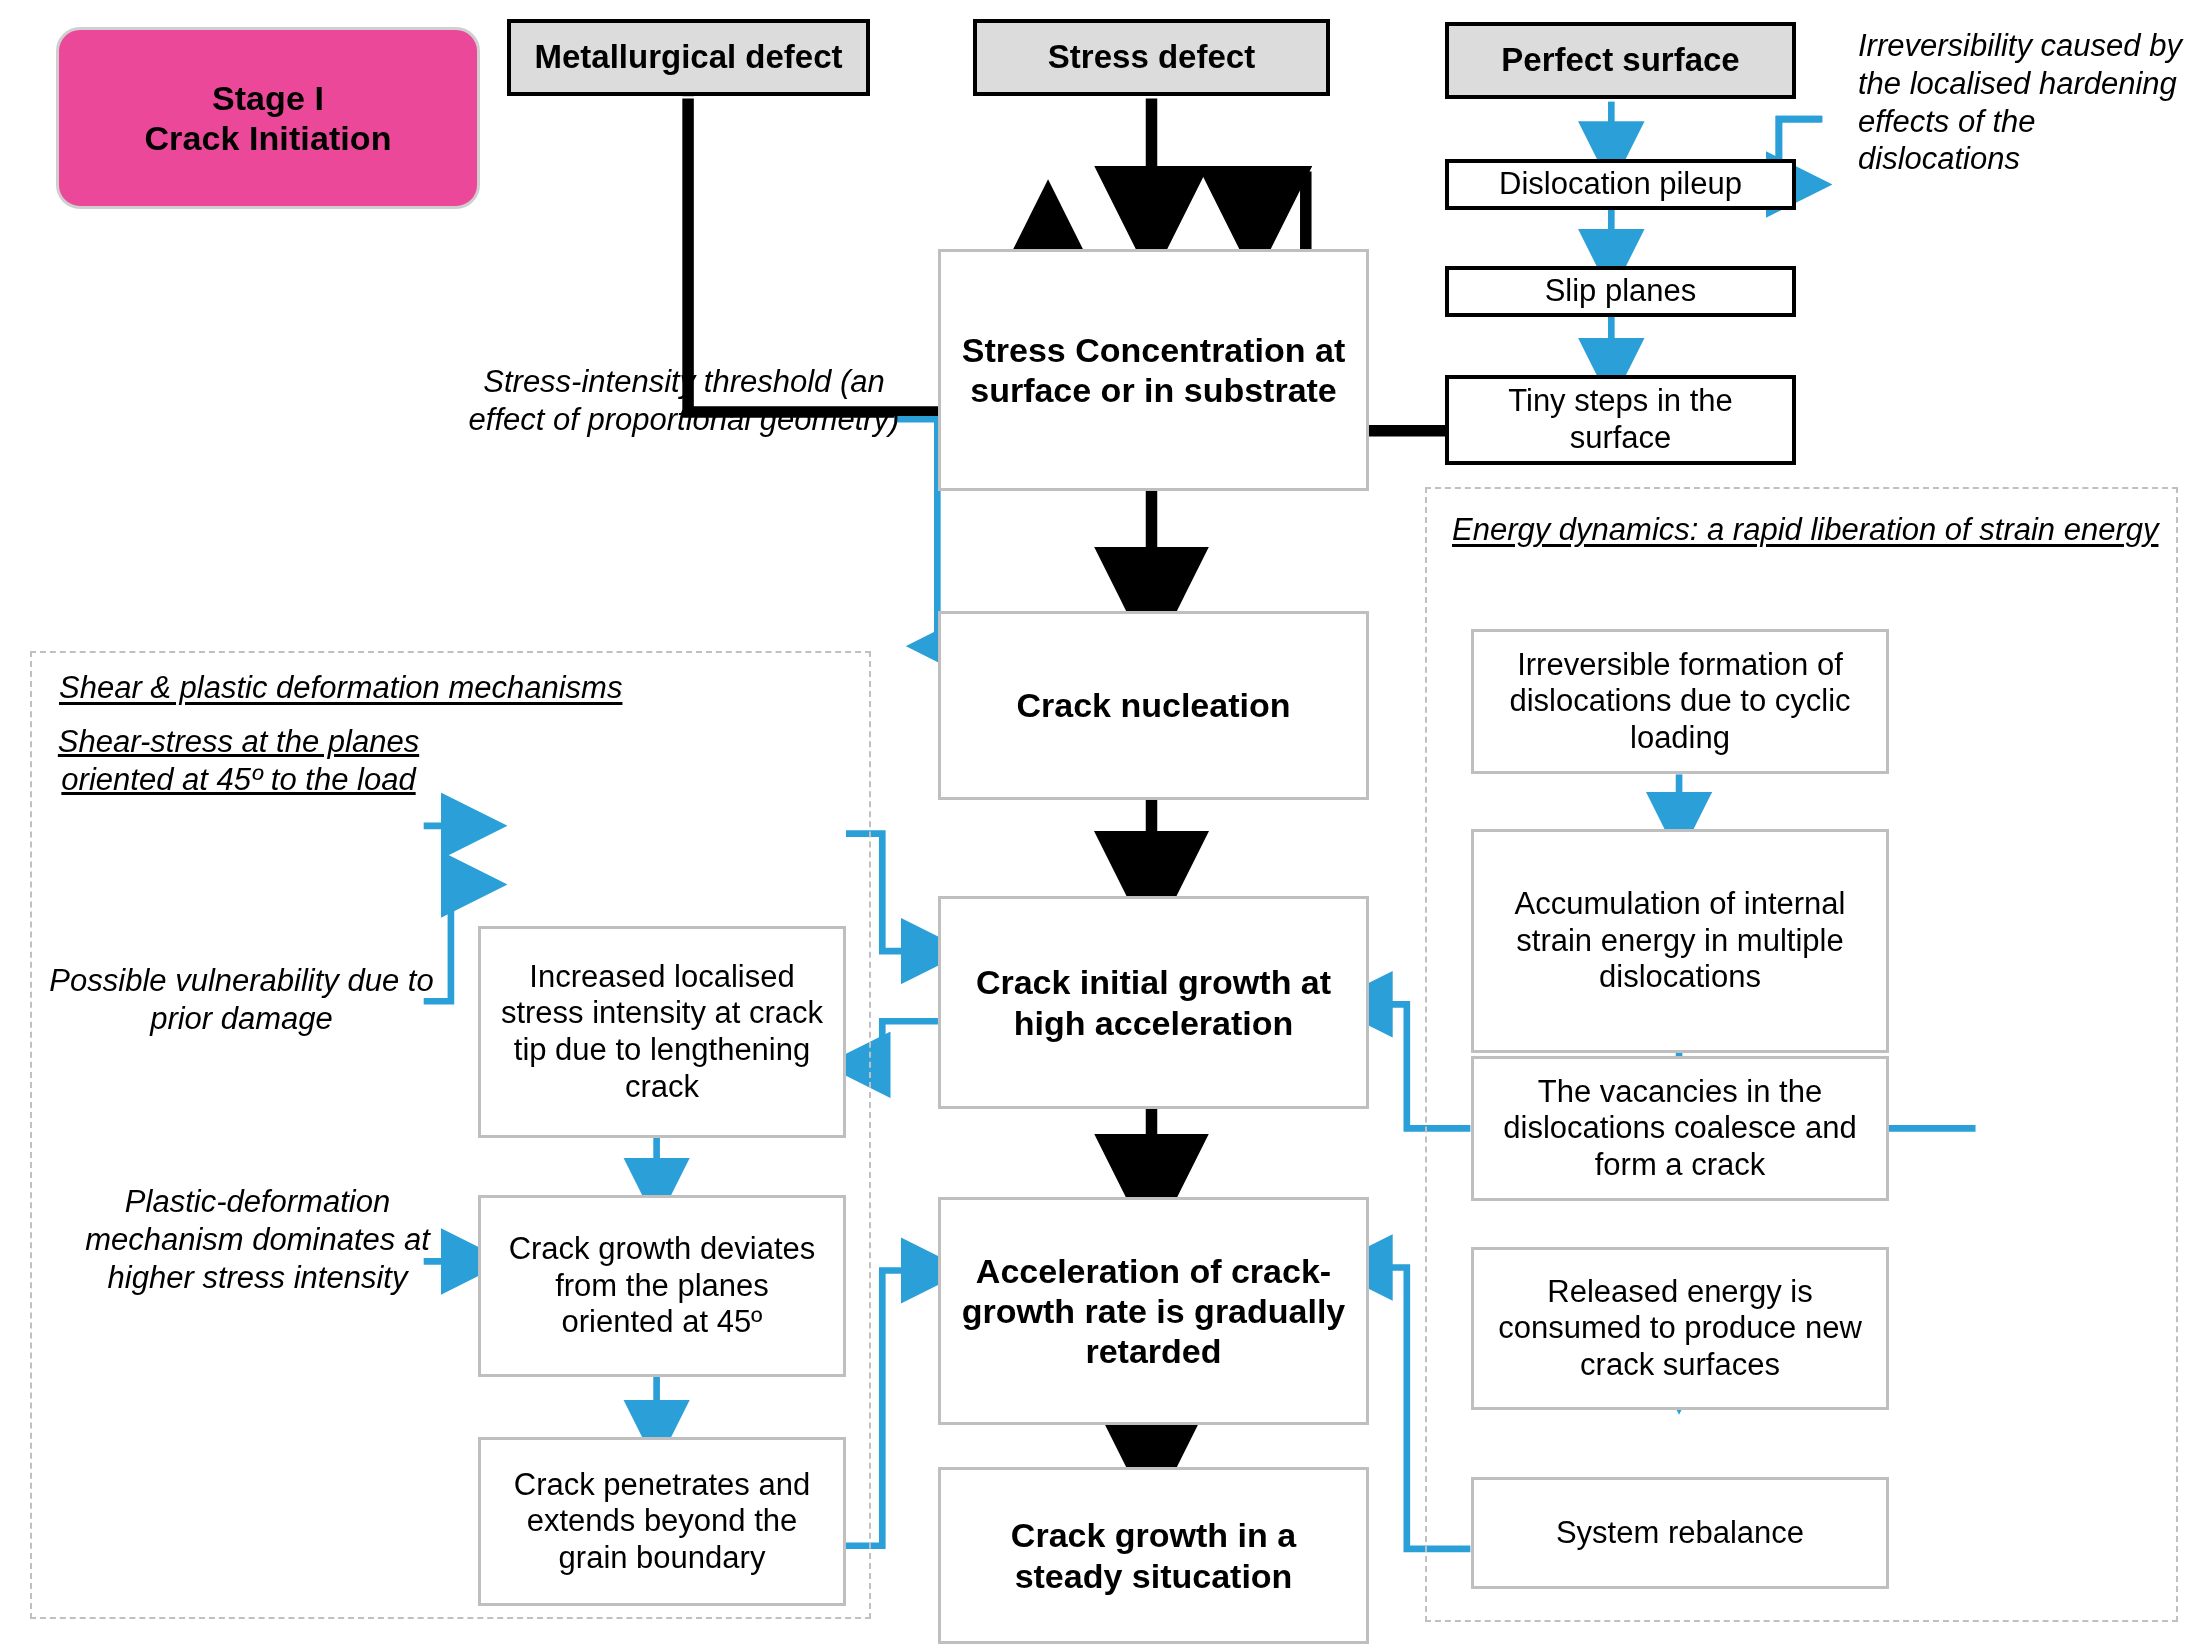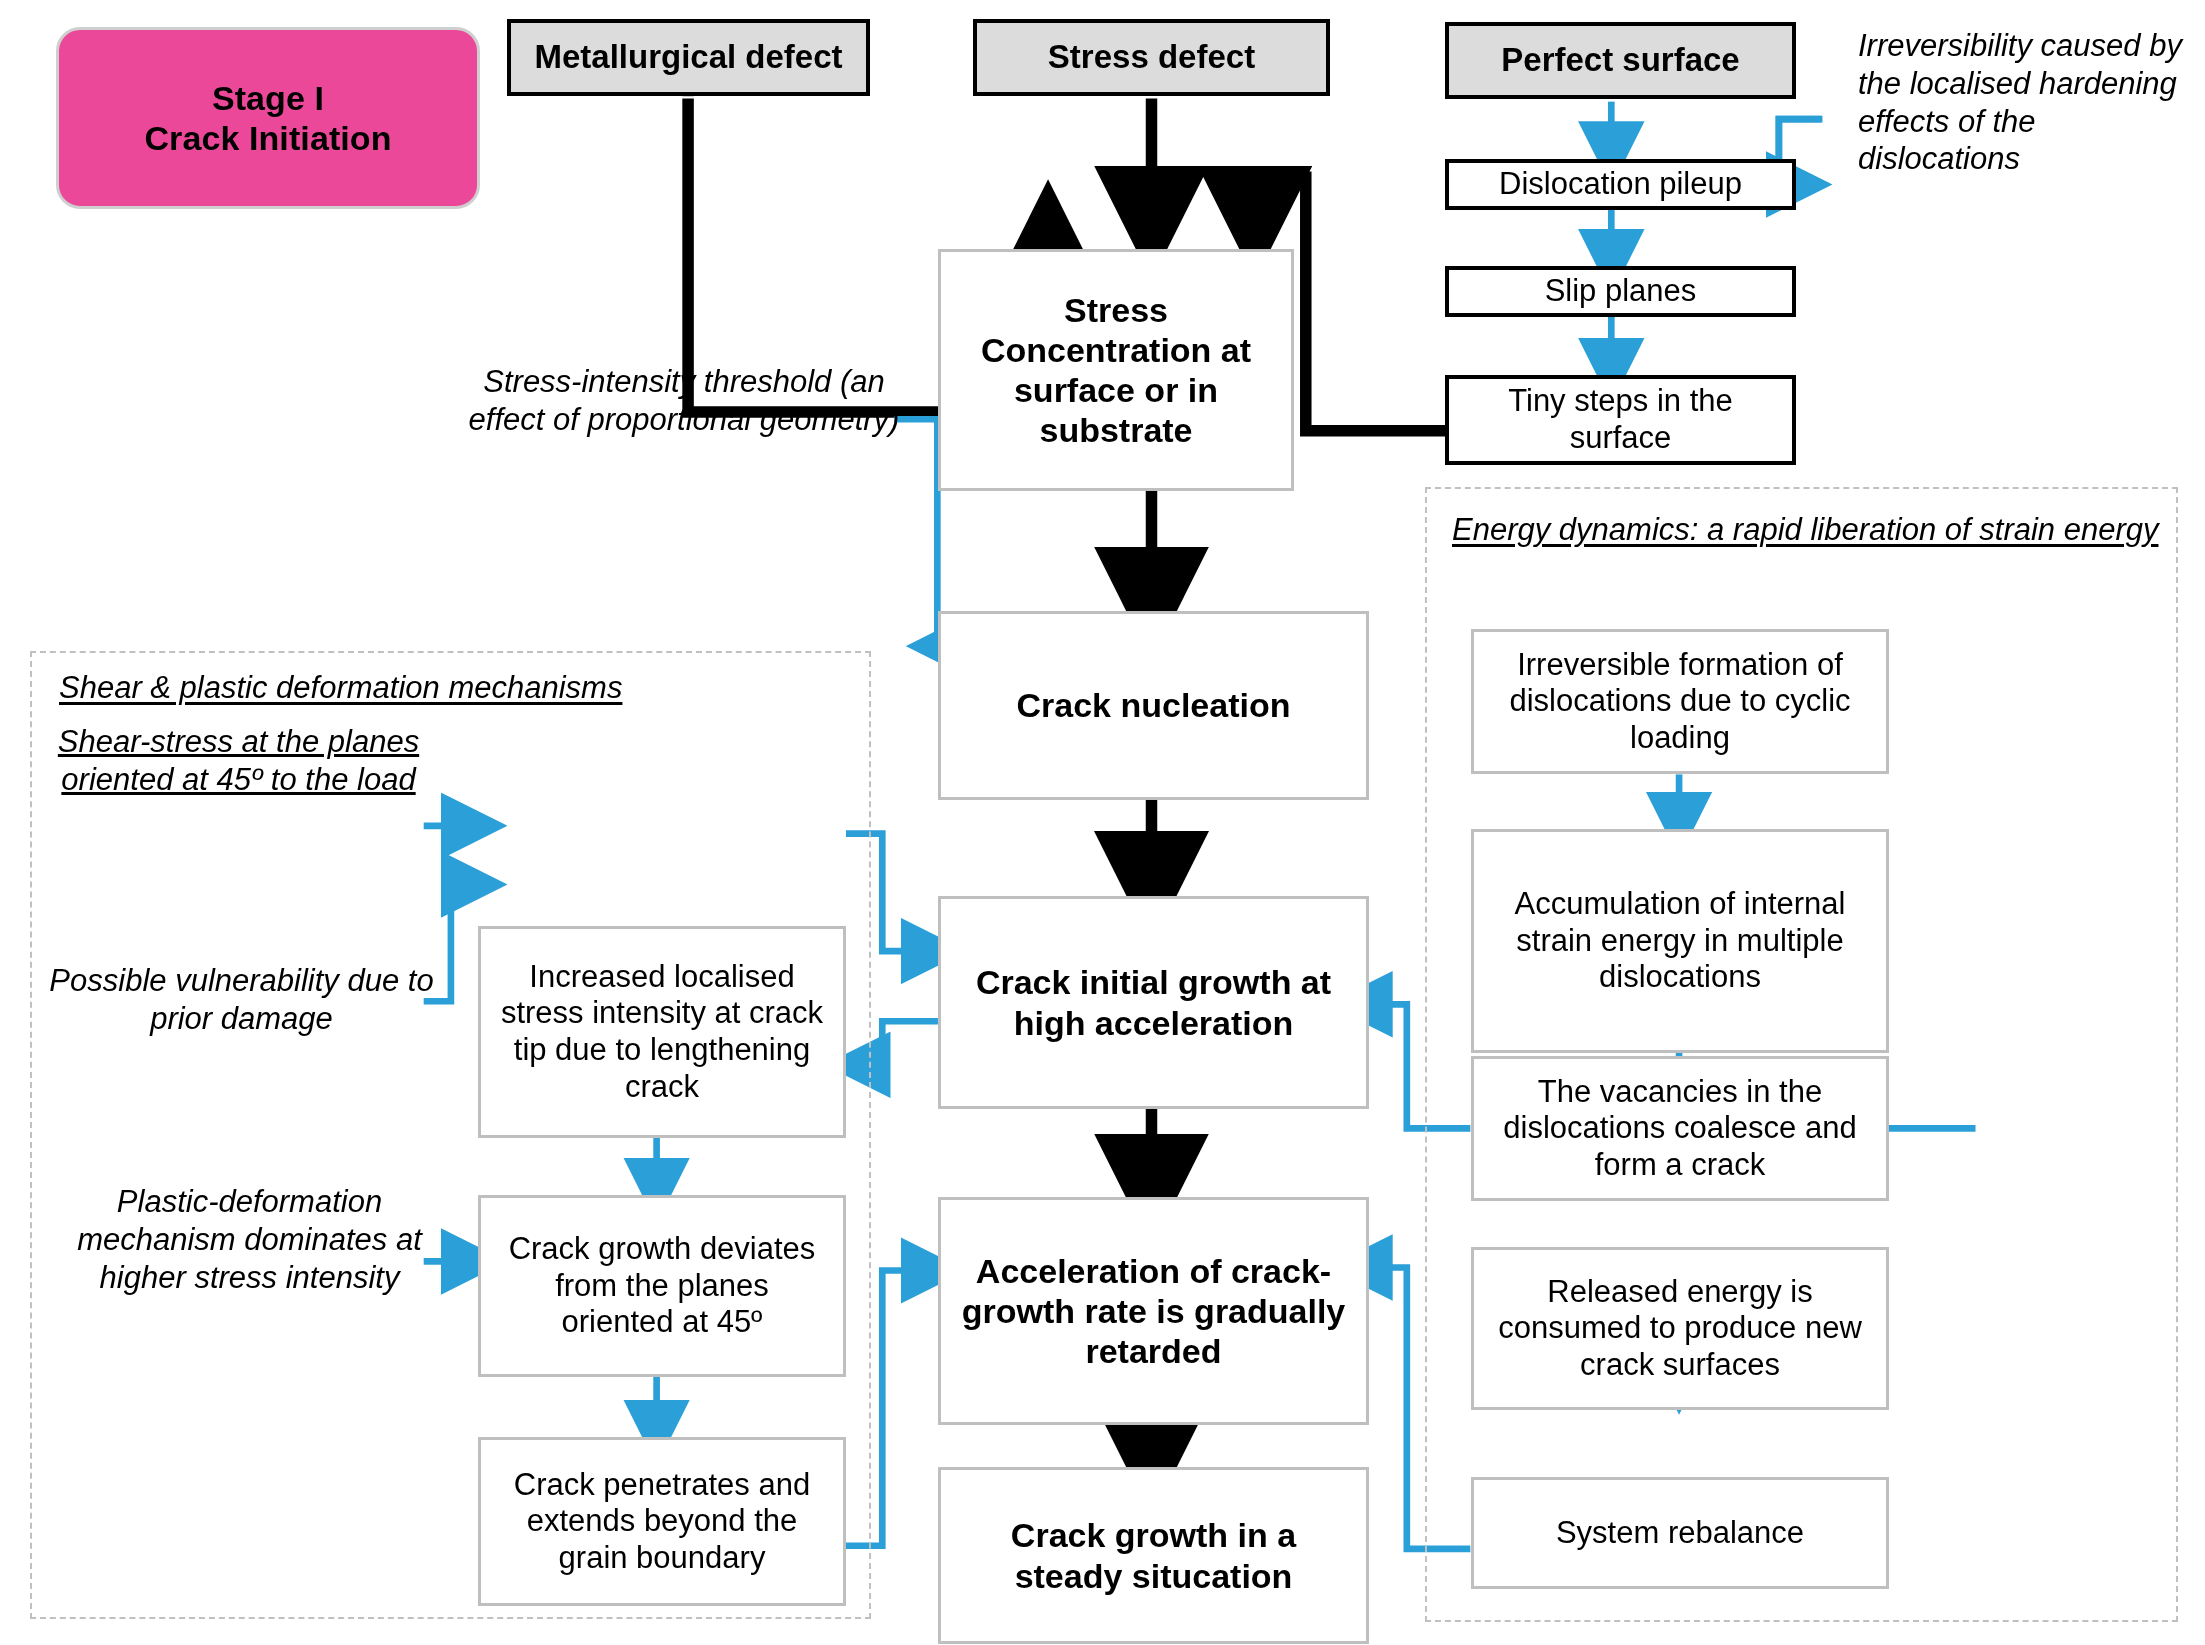--- a/index.html
+++ b/index.html
@@ -226,31 +226,31 @@
 Crack Initiation</div>
 
   <div class="node hdr" style="left:507px; top:19.4px; width:363px; height:77px;">Metallurgical defect</div>
   <div class="node hdr" style="left:973px; top:19.4px; width:357px; height:77px;">Stress defect</div>
   <div class="node hdr" style="left:1445px; top:22px; width:351px; height:77px;">Perfect surface</div>
 
   <div class="node blk" style="left:1445px; top:159px; width:351px; height:51px;">Dislocation pileup</div>
   <div class="node blk" style="left:1445px; top:266px; width:351px; height:51px;">Slip planes</div>
   <div class="node blk" style="left:1445px; top:375px; width:351px; height:90px; padding:0 13.3px;">Tiny steps in the surface</div>
 
-  <div class="node main" style="left:938px; top:249px; width:356px; height:242px; padding:0 18px;">Stress Concentration at surface or in substrate</div>
+  <div class="node main" style="left:938px; top:249px; width:431px; height:242px; padding:0 18px;">Stress Concentration at surface or in substrate</div>
   <div class="node main" style="left:938px; top:611px; width:431px; height:189px; padding:0 24px;">Crack nucleation</div>
   <div class="node main" style="left:938px; top:896px; width:431px; height:213px; padding:0 18px;">Crack initial growth at high acceleration</div>
   <div class="node main" style="left:938px; top:1197px; width:431px; height:228px; padding:0 18px;">Acceleration of crack-growth rate is gradually retarded</div>
   <div class="node main" style="left:938px; top:1467px; width:431px; height:177px; padding:0 20.6px;">Crack growth in a steady situcation</div>
 
   <div class="panel-title" style="left:59px; top:669px; width:756px;">Shear  &amp; plastic deformation mechanisms</div>
 
   <div class="note" style="left:54px; top:723px; width:369px;text-decoration:underline;">Shear-stress at the planes oriented at 45º to the load</div>
   <div class="note" style="left:48px; top:962px; width:387px;">Possible vulnerability due to prior damage</div>
-  <div class="note" style="left:56px; top:1183px; width:387px;">Plastic-deformation mechanism dominates at higher stress intensity</div>
+  <div class="note" style="left:64px; top:1183px; width:387px;">Plastic-deformation mechanism dominates at higher stress intensity</div>
 
   <div class="node sub" style="left:478px; top:926px; width:368px; height:212px; padding:0 12px;">Increased localised stress intensity at crack tip due to lengthening crack</div>
   <div class="node sub" style="left:478px; top:1195px; width:368px; height:182px; padding:0 14.5px;">Crack growth deviates from the planes oriented at 45º</div>
   <div class="node sub" style="left:478px; top:1437px; width:368px; height:169px; padding:0 14.5px;">Crack penetrates and extends beyond the grain boundary</div>
 
   <div class="panel-title" style="left:1452px; top:511px; width:717px;">Energy dynamics: a rapid liberation of strain energy</div>
 
   <div class="node sub" style="left:1471px; top:629px; width:418px; height:145px; padding:0 13.3px;">Irreversible formation of dislocations due to cyclic loading</div>
   <div class="node sub" style="left:1471px; top:829px; width:418px; height:224px; padding:0 13.3px;">Accumulation of internal strain energy in multiple dislocations</div>
   <div class="node sub" style="left:1471px; top:1056px; width:418px; height:145px; padding:0 13.3px;">The vacancies in the dislocations coalesce and form a crack</div>

